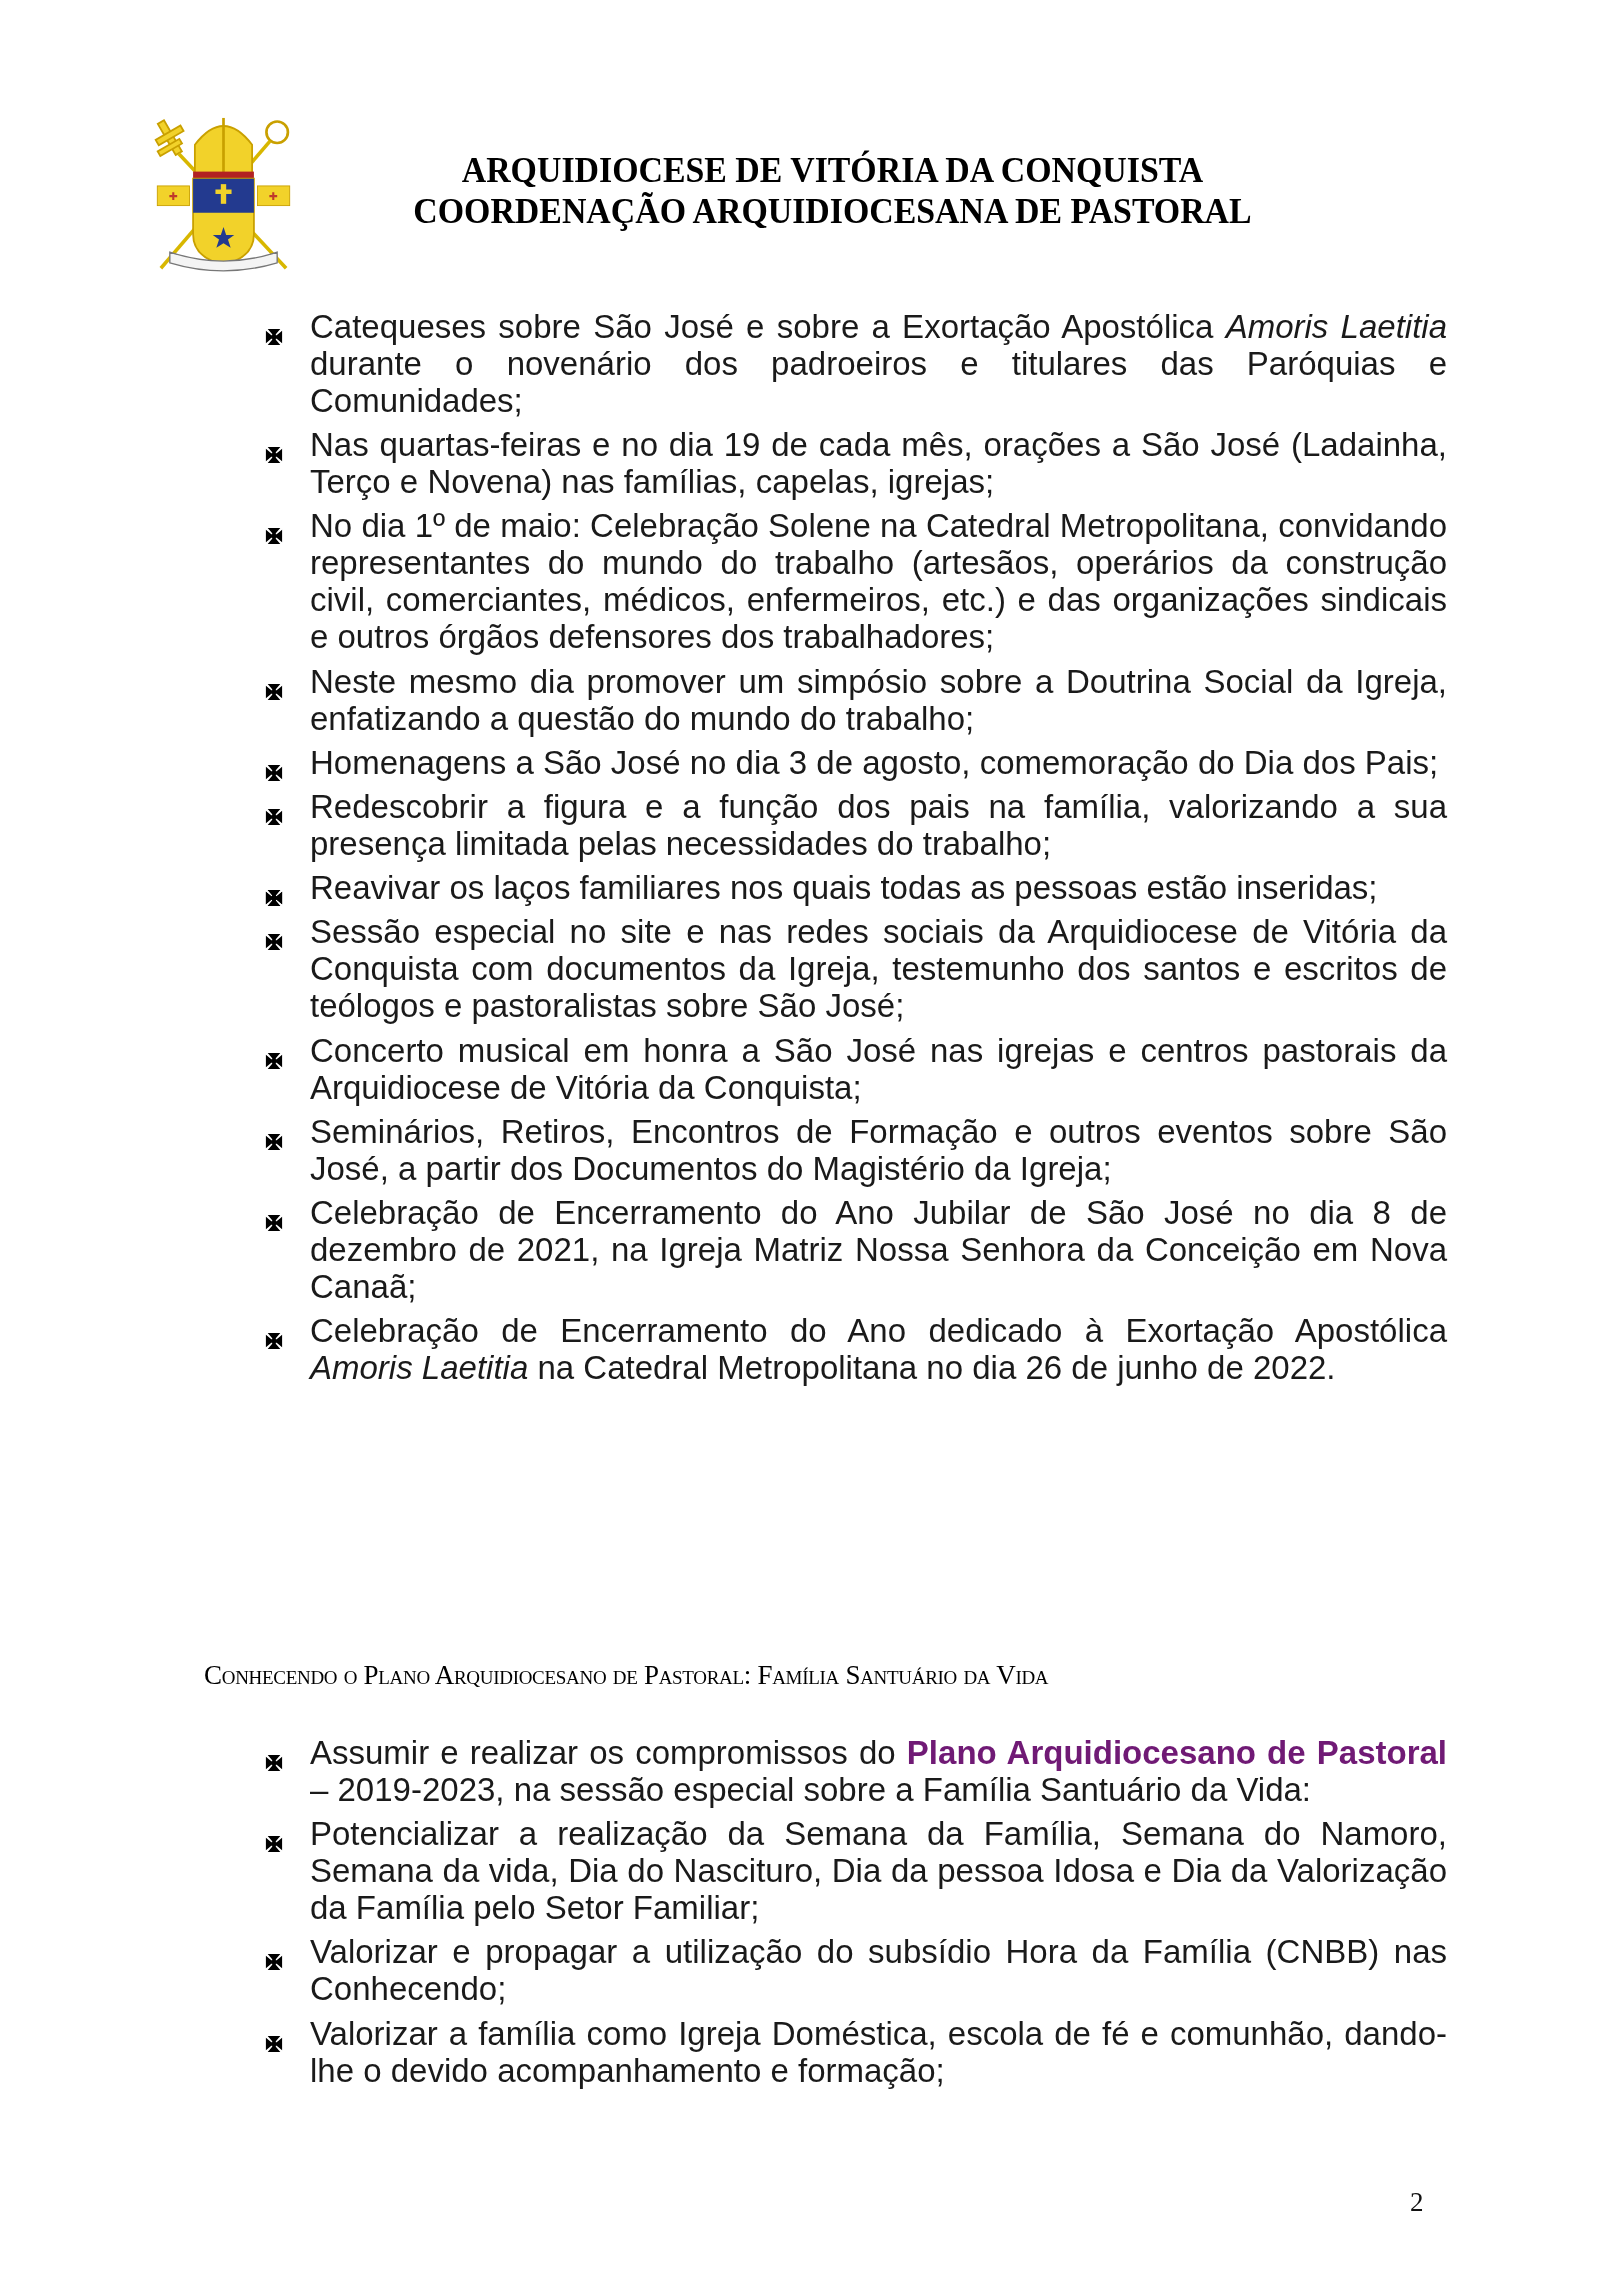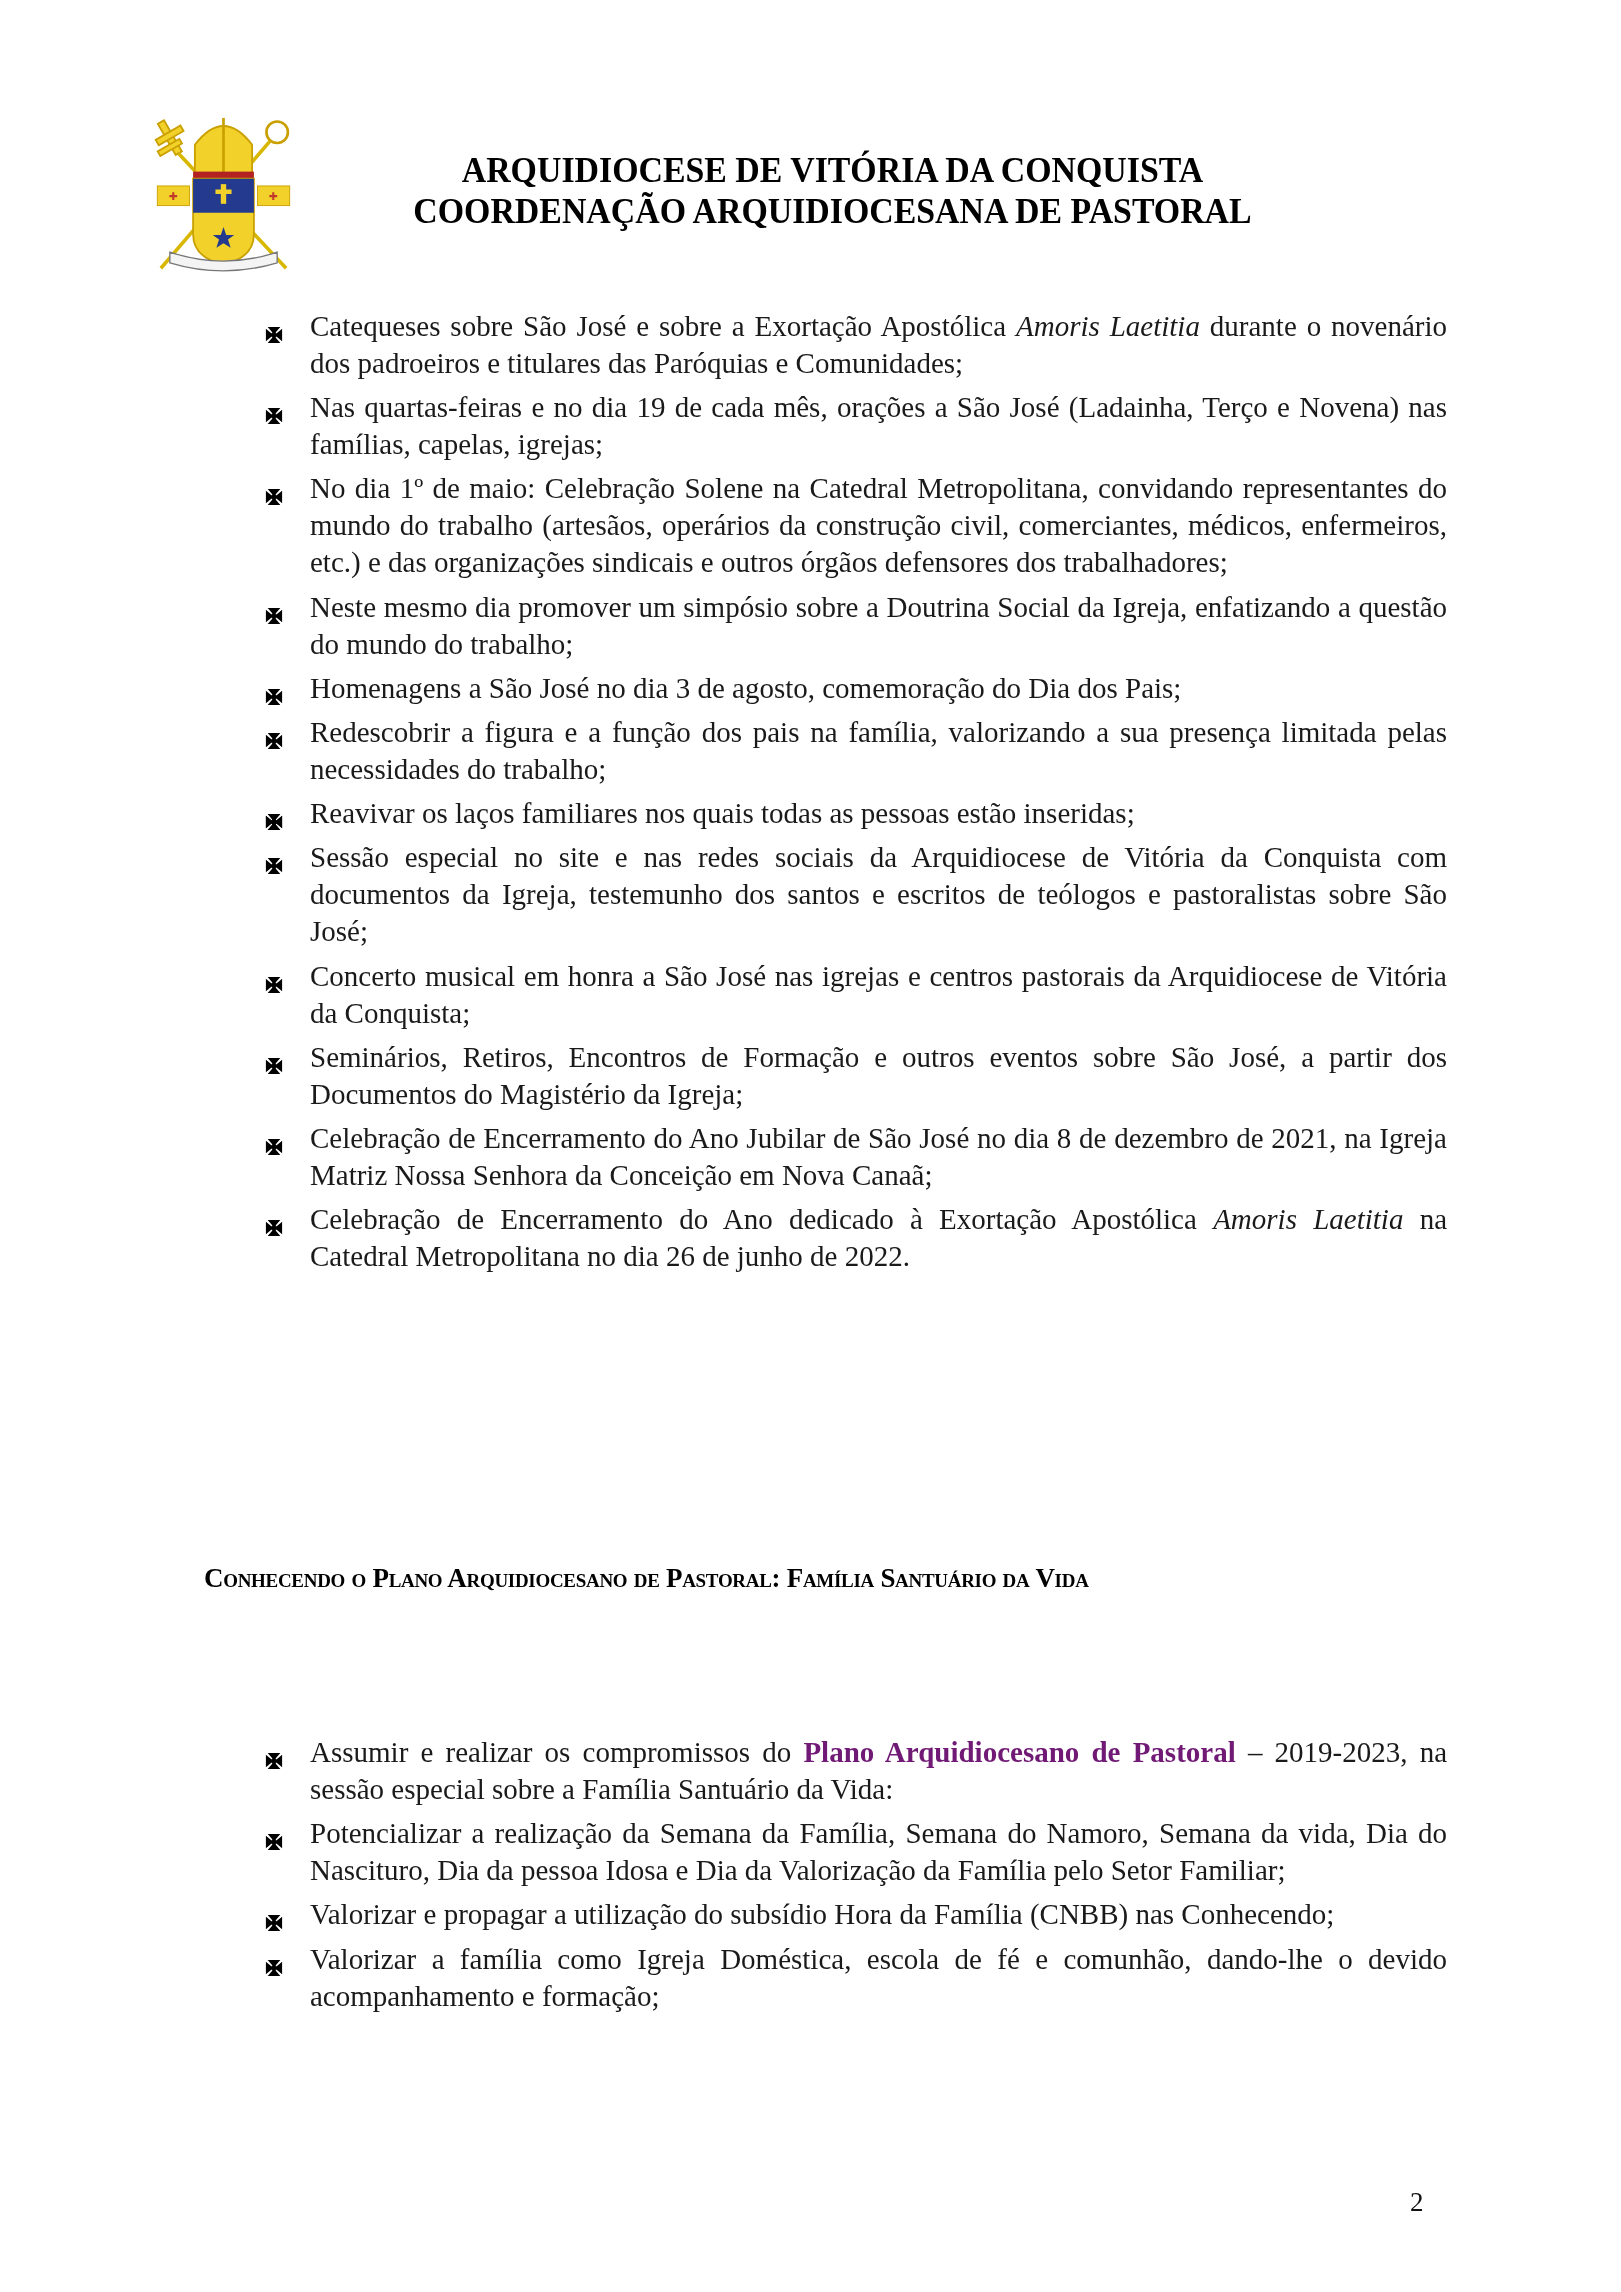--- a/index.html
+++ b/index.html
@@ -6,30 +6,30 @@
   body { width: 1621px; height: 2293px; position: relative; overflow: hidden; color: #111; }
   .page { position: absolute; left: 0; top: 0; width: 1621px; height: 2293px; background: #fff; }
 
   .logo { position: absolute; left: 143px; top: 100px; width: 161px; height: 179px; }
 
   .header { position: absolute; left: 340px; top: 150px; width: 985px; text-align: center;
     font-family: "Liberation Serif", "DejaVu Serif", serif; font-weight: bold; color: #000;
     font-size: 36px; line-height: 41px; letter-spacing: 0px; transform: scaleX(0.94); transform-origin: center top; }
   .header div { white-space: nowrap; }
 
-  .body-text { font-family: Liberation Serif, serif; font-size: 29px; line-height: 37px; color: #1a1a1a; }
+  .body-text { font-family: Liberation Sans, sans-serif; font-size: 33px; line-height: 37px; color: #1a1a1a; }
 
   ul.bullets { list-style: none; margin: 0; padding: 0; position: absolute; left: 265px; width: 1182px; }
   ul.bullets li { position: relative; padding-left: 45px; margin-bottom: 7.2px; text-align: justify; }
   ul.bullets li .cross { position: absolute; left: 0; top: 8px; width: 18px; height: 18px; }
   .list-1 { top: 308px; }
   .list-2 { top: 1734px; }
 
-  .section-title { position: absolute; left: 204px; top: 1563px; width: 1254px;
-    font-family: "Liberation Serif", "DejaVu Serif", serif; font-weight: bold; font-size: 27px;
+  .section-title { position: absolute; left: 204px; top: 1660px; width: 1254px;
+    font-family: "Liberation Serif", "DejaVu Serif", serif; font-weight: normal; font-size: 27px;
     font-variant: small-caps; color: #000; white-space: nowrap; letter-spacing: -0.3px; }
 
   .page-number { position: absolute; left: 1410px; top: 2187px; font-family: "Liberation Serif", "DejaVu Serif", serif; font-size: 27px; color: #111; }
   em { font-style: italic; }
   strong { font-weight: bold; color: #701a75; }
 </style>
 </head>
 <body>
 
 <div class="page">

